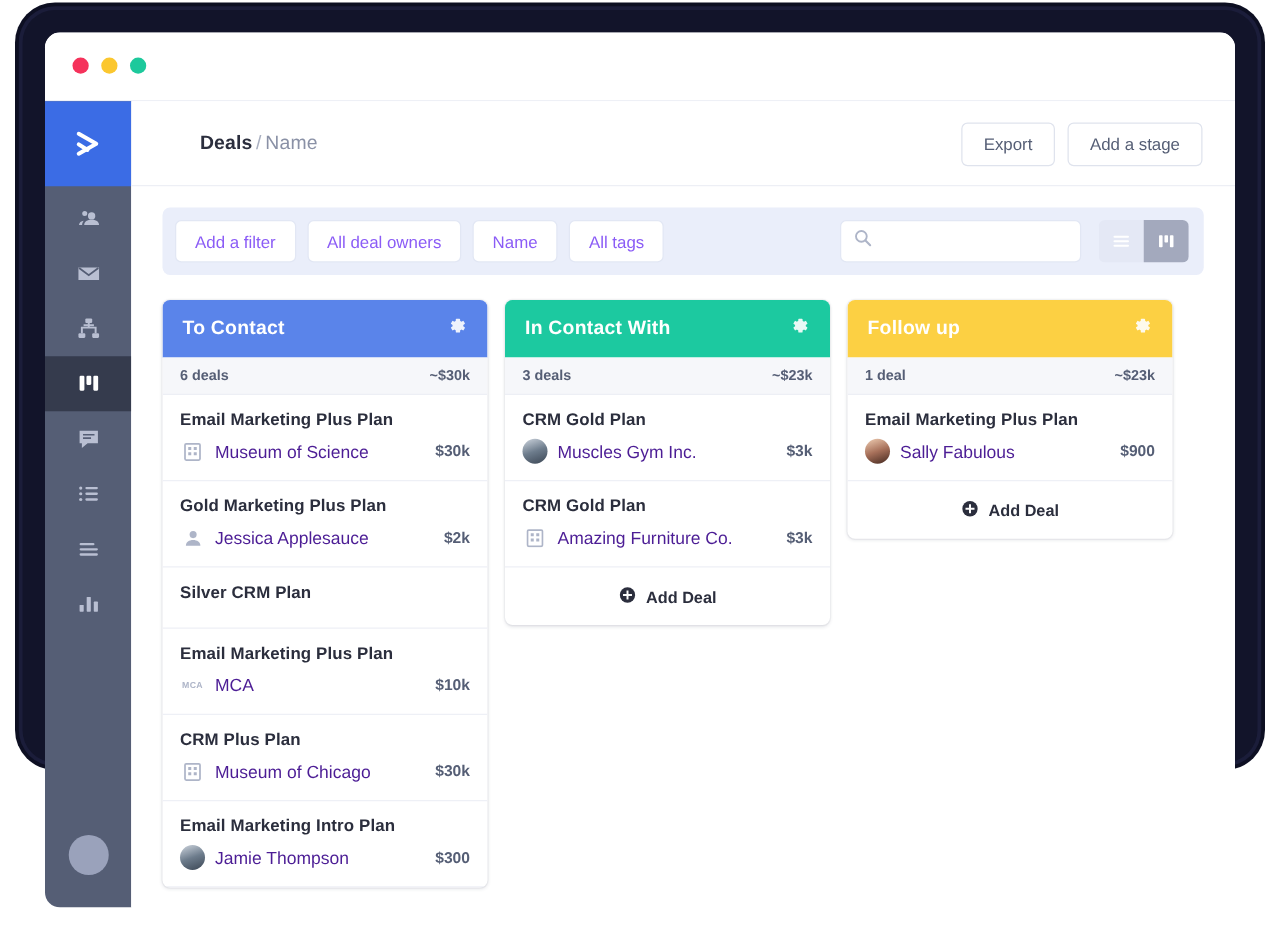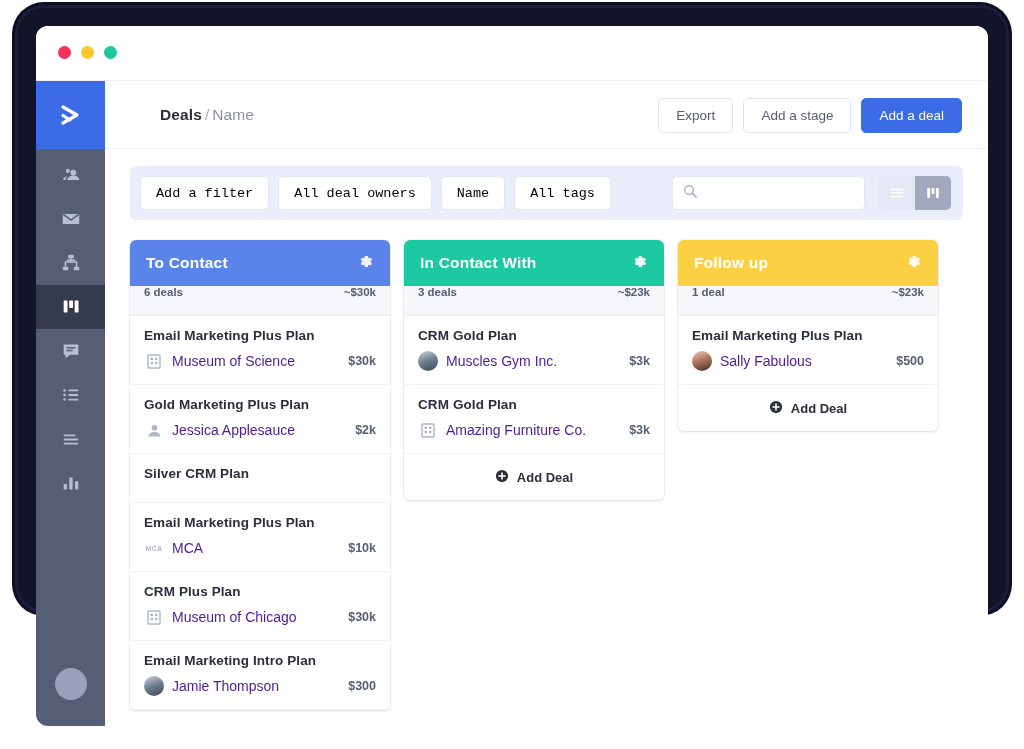--- a/index.html
+++ b/index.html
@@ -116,23 +116,23 @@
     background: #eaeefa;
     border-radius: 6px;
     display: flex; align-items: center;
     padding: 0 10px;
   }
   .filter-btn {
     height: 34px; padding: 0 15px;
     background: #ffffff;
     border: 1px solid #e2e7f4;
     border-radius: 5px;
-    color: #000000;
+    color: #8b5cf6;
     font-size: 13.5px;
-    font-family: Liberation Mono, monospace;
+    font-family: Liberation Sans, sans-serif;
     display: flex; align-items: center;
     cursor: pointer; margin-right: 9px;
     white-space: nowrap;
   }
   .search-wrap {
     position: absolute; right: 98px; top: 10px;
     width: 193px; height: 34px;
     background: #ffffff;
     border: 1px solid #e2e7f4;
     border-radius: 5px;
@@ -176,21 +176,21 @@
     display: flex; align-items: center; justify-content: space-between;
     padding: 0 16px;
     color: #ffffff;
   }
   .col-title { font-size: 15.5px; font-weight: bold; letter-spacing: .2px; }
   .gear { opacity: .9; cursor: pointer; display: block; }
   .col-stats {
     height: 30px;
     background: #f6f7fa;
     border-bottom: 1px solid #edeff5;
-    display: flex; justify-content: space-between;
+    display: flex; align-items: center; justify-content: space-between;
     padding: 0 14px;
     font-size: 11.5px; font-weight: bold; color: #555e75;
   }
   .card {
     padding: 12px 14px 13px 14px;
     border-bottom: 1px solid #eef0f6;
     cursor: pointer;
   }
   .card:last-of-type { border-bottom: 1px solid #eef0f6; }
   .card-title {
@@ -328,21 +328,20 @@
 
     <div class="main">
 
       <div class="app-header">
         <div class="breadcrumb">
           <span class="crumb-strong">Deals</span><span class="crumb-sep">/</span><span>Name</span>
         </div>
         <div class="header-actions">
           <button class="btn">Export</button>
           <button class="btn">Add a stage</button>
-          <button class="btn primary">Add a deal</button>
         </div>
       </div>
 
       <div class="filter-bar">
         <button class="filter-btn">Add a filter</button>
         <button class="filter-btn">All deal owners</button>
         <button class="filter-btn">Name</button>
         <button class="filter-btn">All tags</button>
 
         <div class="search-wrap">
@@ -508,21 +507,21 @@
             </div>
             <div class="col-stats">
               <span>1 deal</span>
               <span>~$23k</span>
             </div>
             <div class="card">
               <div class="card-title">Email Marketing Plus Plan</div>
               <div class="card-row">
                 <span class="avatar-img av-c"></span>
                 <span class="card-company">Sally Fabulous</span>
-                <span class="card-amount">$500</span>
+                <span class="card-amount">$900</span>
               </div>
             </div>
             <div class="add-deal">
               <span><svg width="14" height="14" viewBox="0 0 16 16">
                   <circle cx="8" cy="8" r="7" fill="#2b2e3d"></circle>
                   <rect x="7.1" y="3.9" width="1.8" height="8.2" fill="#ffffff"></rect>
                   <rect x="3.9" y="7.1" width="8.2" height="1.8" fill="#ffffff"></rect>
                 </svg></span>
               <span>Add Deal</span>
             </div>

